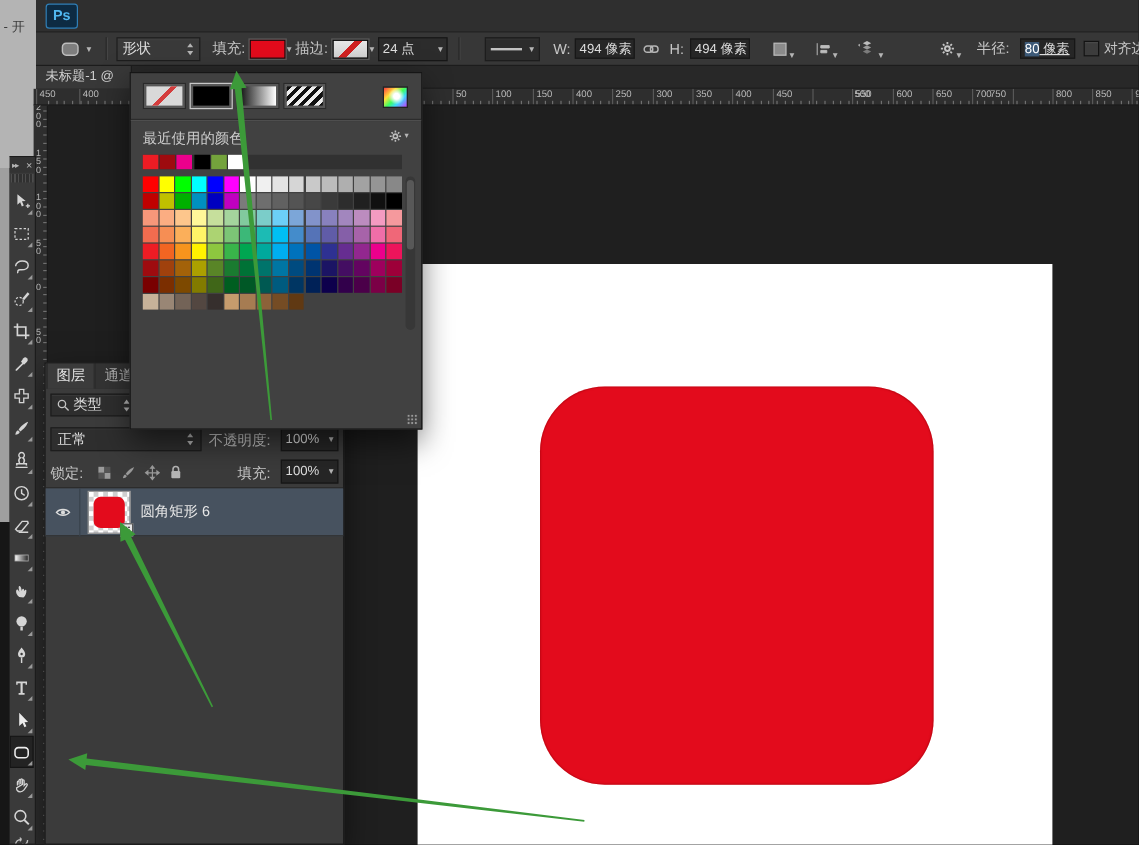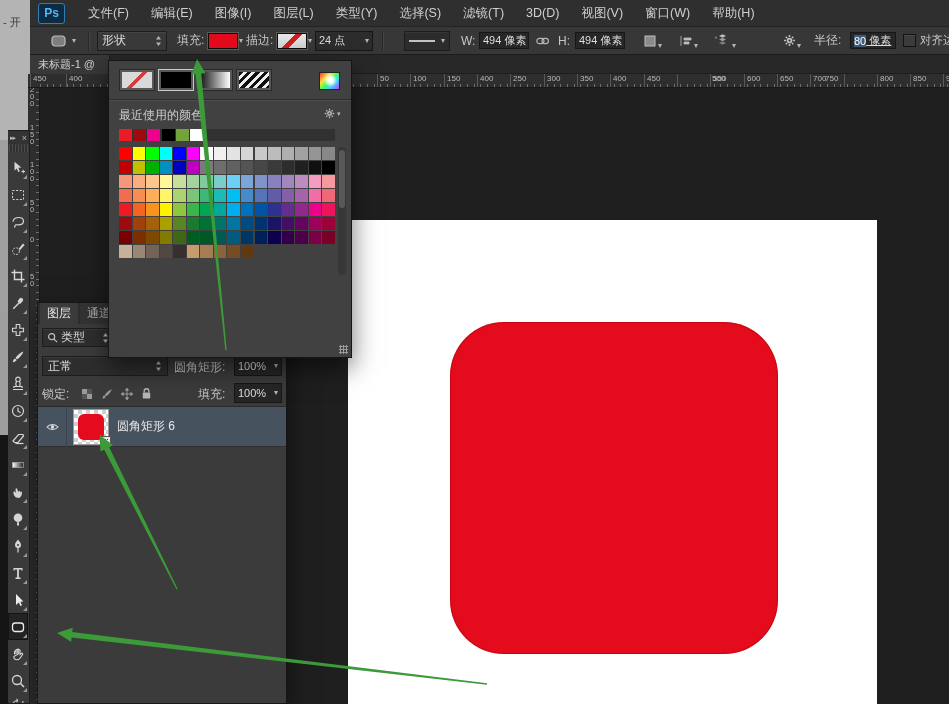--- a/index.html
+++ b/index.html
@@ -70,33 +70,20 @@
 
 <div id="backdrop" class="abs">
   <div class="abs" style="left:0;top:0;width:30px;height:140px;background:#b4b4b4;">
     <div class="abs" style="left:3px;top:15px;width:26px;overflow:hidden;color:#3c3c3c;font-size:11px;white-space:nowrap;">- 开</div>
   </div>
   <div class="abs" style="left:0;top:140px;width:8px;height:295px;background:#9f9f9f;"></div>
 </div>
 
 <div id="menubar" class="abs">
   <div id="ps-logo">Ps</div>
-  <div id="menu-items">
-      <div class="menu-item">文件(F)</div>
-      <div class="menu-item">编辑(E)</div>
-      <div class="menu-item">图像(I)</div>
-      <div class="menu-item">图层(L)</div>
-      <div class="menu-item">类型(Y)</div>
-      <div class="menu-item">选择(S)</div>
-      <div class="menu-item">滤镜(T)</div>
-      <div class="menu-item">3D(D)</div>
-      <div class="menu-item">视图(V)</div>
-      <div class="menu-item">窗口(W)</div>
-      <div class="menu-item">帮助(H)</div>
-    </div>
 </div>
 
 <div id="optionsbar" class="abs">
   <div class="obar-item" style="left:20px;">
     <svg width="18" height="16" viewBox="0 0 18 16">
         <rect x="2" y="3" width="13" height="10" rx="3.2" fill="#7e7e7e" stroke="#bdbdbd" stroke-width="1.2"></rect>
       </svg>
     <span class="caret" style="margin-left:4px;">▾</span>
   </div>
   <div class="vsep abs" style="left:58px;top:4px;height:19px;"></div>
@@ -508,21 +495,21 @@
     </div>
   </div>
   <div class="lrow" style="top:50px;height:28px;">
     <div class="dd" style="position:absolute;left:4px;top:3px;width:126px;height:20px;padding:0 5px;background:#2e2e2e;justify-content:space-between;">
       <span>正常</span>
       <svg width="7" height="12" viewBox="0 0 7 12">
           <path d="M3.5 1 6 4.4H1Z" fill="#b5b5b5"></path>
           <path d="M3.5 11 1 7.6h5Z" fill="#b5b5b5"></path>
         </svg>
     </div>
-    <span class="lbl abs" style="left:136px;top:6px;">圆角矩形:</span>
+    <span class="lbl abs" style="left:136px;top:6px;">不透明度:</span>
     <div class="fld abs" style="left:196px;top:3px;width:48px;height:20px;justify-content:space-between;">
       <span>100%</span>
       <span class="caret">▾</span>
     </div>
   </div>
   <div class="lrow" style="top:80px;height:23px;">
     <span class="lbl abs" style="left:4px;top:3px;">锁定:</span>
     <svg class="abs" style="left:42px;top:4px;" width="14" height="14" viewBox="0 0 14 14">
         <rect x="2" y="2" width="5" height="5" fill="#9a9a9a"></rect>
         <rect x="7" y="7" width="5" height="5" fill="#9a9a9a"></rect>

